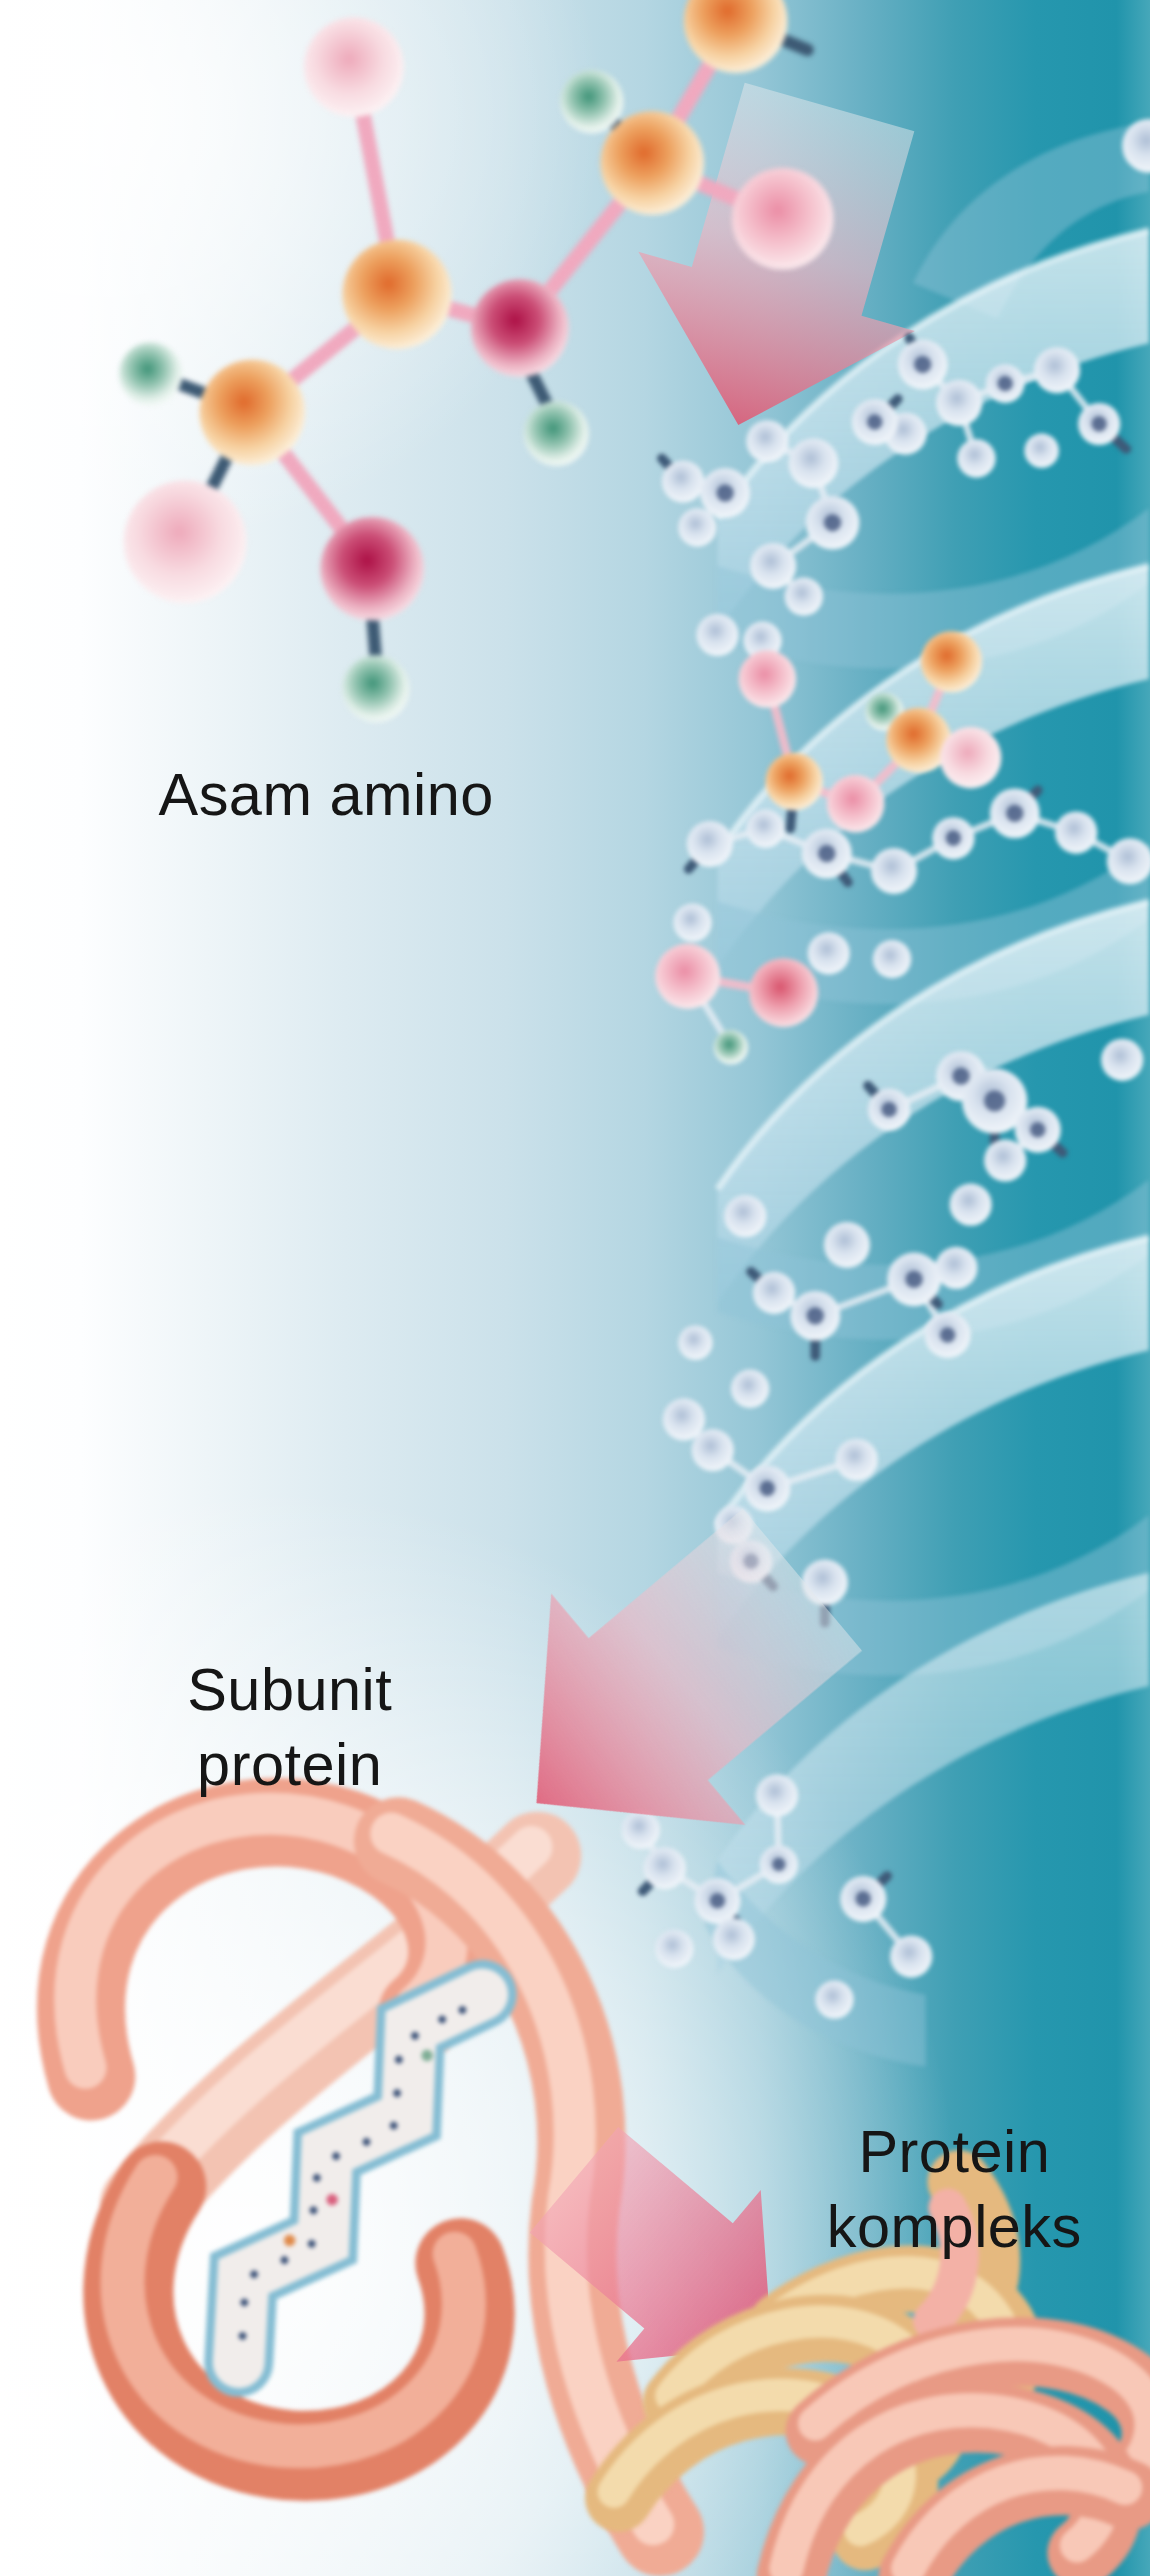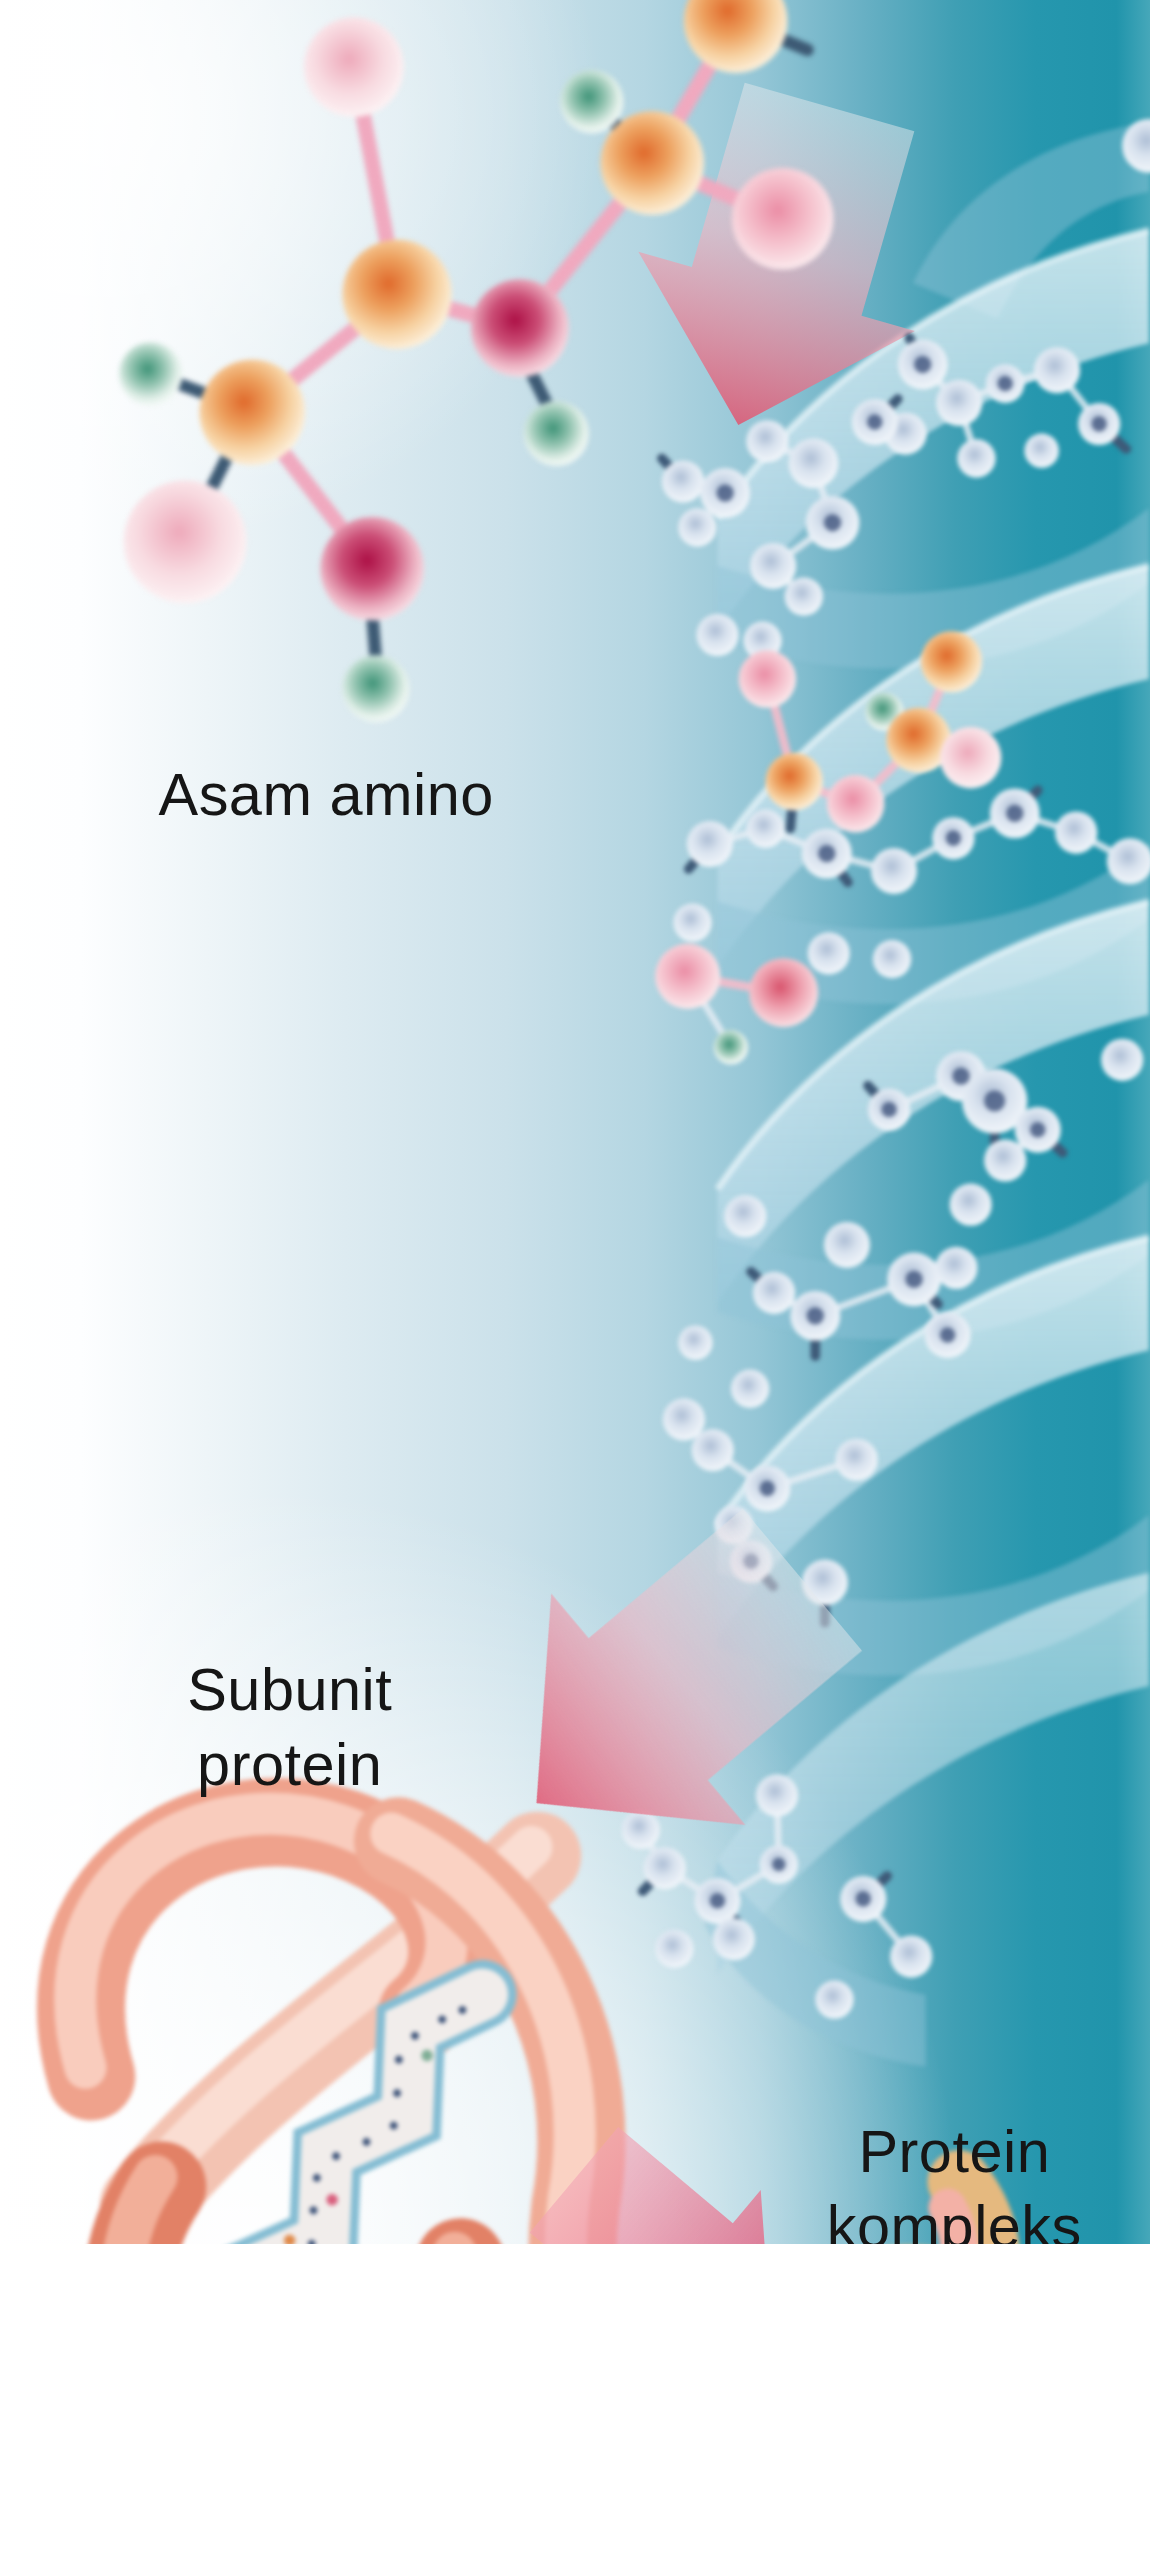--- a/index.html
+++ b/index.html
@@ -1,16 +1,16 @@
 <!DOCTYPE html>
 <html style="--background-teal: #2697ae; --background-white: #ffffff; --helix-ribbon-blue: #c9e4f0; --arrow-pink: #e05570; --bond-pink: #f0a9bf; --stick-slate: #3e5a78; --atom-orange: #eda05e; --atom-magenta: #cc4f77; --atom-pink: #f5c0cc; --atom-green: #8fc2ae; --atom-white-blue: #d9e3ef; --tube-salmon: #f0a78f; --tube-tan: #eec389; --label-text: #161616;"><head>
 <meta charset="utf-8">
 <style>
   html,body{margin:0;padding:0;background:#ffffff;}
-  .stage{width:1151px;height:2244px;position:relative;overflow:hidden;font-family:"Liberation Sans",sans-serif;}
+  .stage{width:1151px;height:2576px;position:relative;overflow:hidden;font-family:"Liberation Sans",sans-serif;}
   svg{display:block;}
   svg text{fill:var(--label-text,#161616);font-family:"Liberation Sans","DejaVu Sans",sans-serif;font-size:62px;letter-spacing:.5px;} .b2{filter:blur(2px);} .b3{filter:blur(3px);}
   .wb{fill:url(#gWB);} .or{fill:url(#gOrange);} .mg{fill:url(#gMagenta);} .pk{fill:url(#gPink);}
   .pp{fill:url(#gPalePink);} .gr{fill:url(#gGreen);} .pr{fill:url(#gPinkRed);}
   .core{fill:#42567e;opacity:.8;}
   .bondP{stroke:#f0a9bf;stroke-width:16;stroke-linecap:round;}
   .bondp2{stroke:#f5bcca;stroke-width:9;stroke-linecap:round;opacity:.9;}
   .bondw{stroke:#e7eef5;stroke-width:7;stroke-linecap:round;opacity:.85;}
   .stick{stroke:#3e5a78;stroke-width:10;stroke-linecap:round;}
   .stick2{stroke:#3d5a74;stroke-width:13;stroke-linecap:round;}

